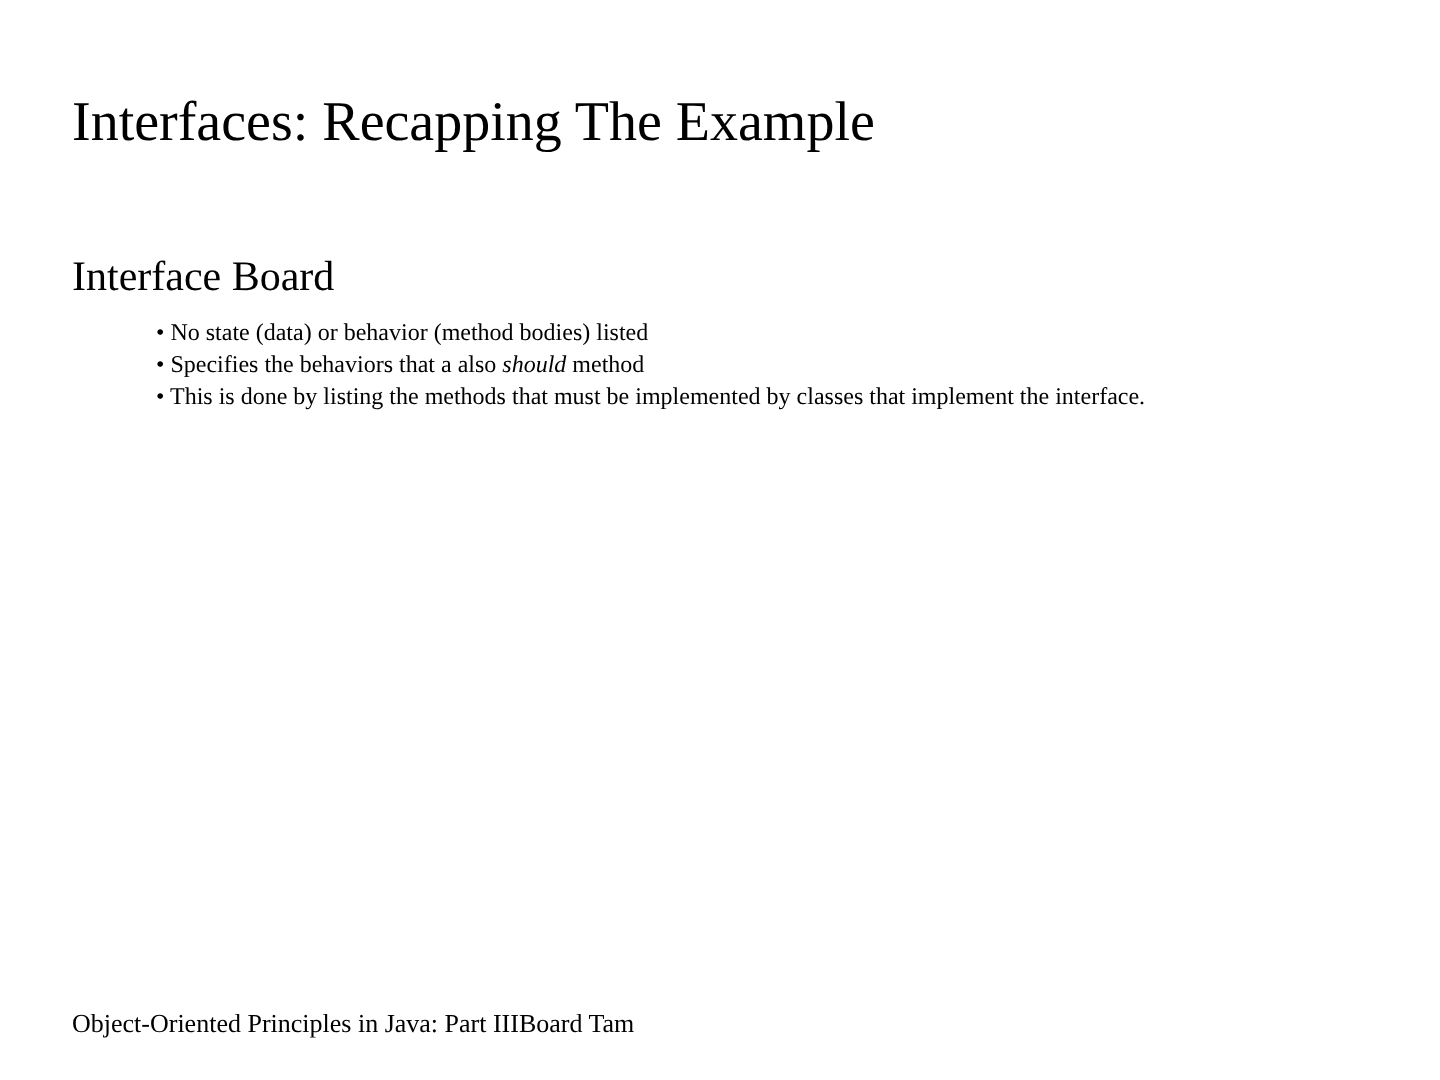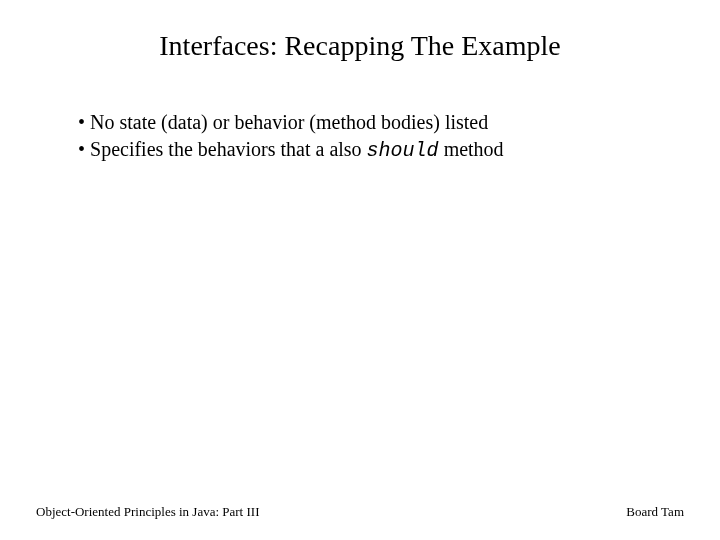--- a/index.html
+++ b/index.html
@@ -6,65 +6,66 @@
   body {
     width: 720px;
     height: 540px;
     background: #ffffff;
     font-family: "Times New Roman", Times, serif;
     color: #000000;
     position: relative;
     padding: 28px 36px 0 36px;
   }
   .title {
-    text-align: center;
+    text-align: left;
     font-size: 28px;
     font-weight: normal;
     margin-bottom: 48px;
-    margin-top: 2px;
+    margin-top: 18px;
   }
   .section-heading {
     font-size: 21px;
     font-weight: normal;
     margin-bottom: 8px;
   }
   .bullets {
     margin-left: 42px;
     margin-bottom: 18px;
   }
   .bullet {
-    font-size: 20px;
+    font-size: 12px;
     line-height: 1.25;
     text-indent: -11px;
     padding-left: 11px;
     margin-bottom: 1px;
   }
   .bullet .dot {
     display: inline;
   }
-  .italic { font-style: italic; font-family: Liberation Mono, monospace; }
+  .italic { font-style: italic; }
   .footer {
     position: absolute;
     bottom: 20px;
     left: 36px;
     right: 36px;
     display: flex;
-    justify-content: space-between;
     font-size: 13px;
   }
 </style>
 </head>
 <body>
 
 <h1 class="title">Interfaces: Recapping The Example</h1>
 
 <div>
+  <div class="section-heading">Interface Board</div>
   <div class="bullets">
     <div class="bullet"><span class="dot">• </span><span>No state (data) or behavior (method bodies) listed</span><span class="italic"></span><span></span></div>
     <div class="bullet"><span class="dot">• </span><span>Specifies the behaviors that a also </span><span class="italic">should</span><span> method</span></div>
+    <div class="bullet"><span class="dot">• </span><span>This is done by listing the methods that must be implemented by classes that implement the interface.</span><span class="italic"></span><span></span></div>
   </div>
 </div>
 
 <div>
   <div class="bullets">
   </div>
 </div>
 
 <div class="footer">
   <span>Object-Oriented Principles in Java: Part III</span>

